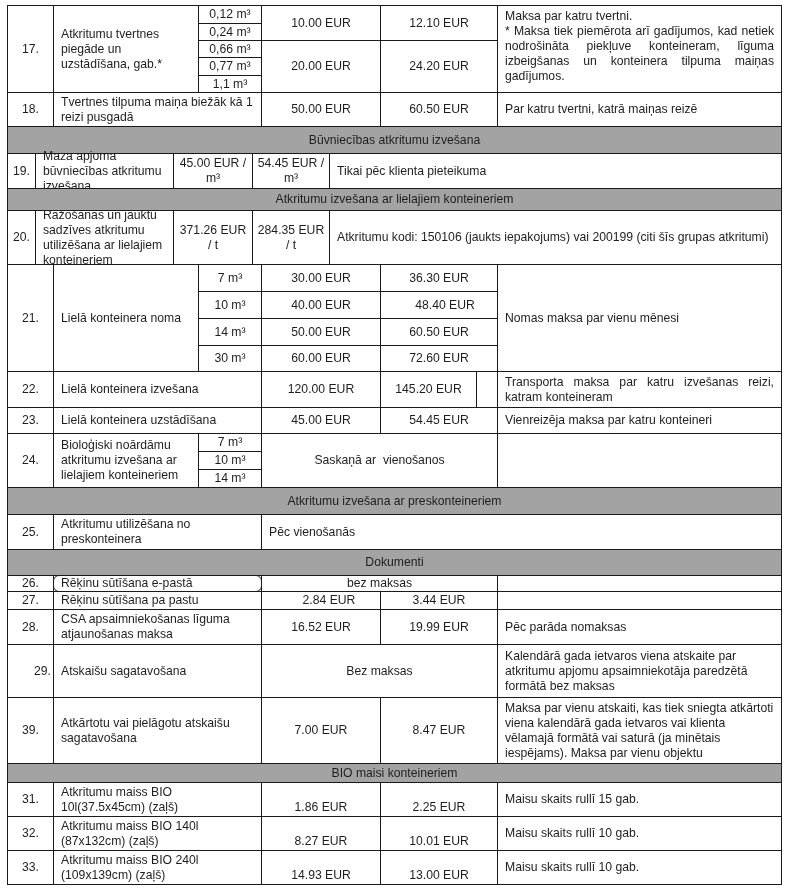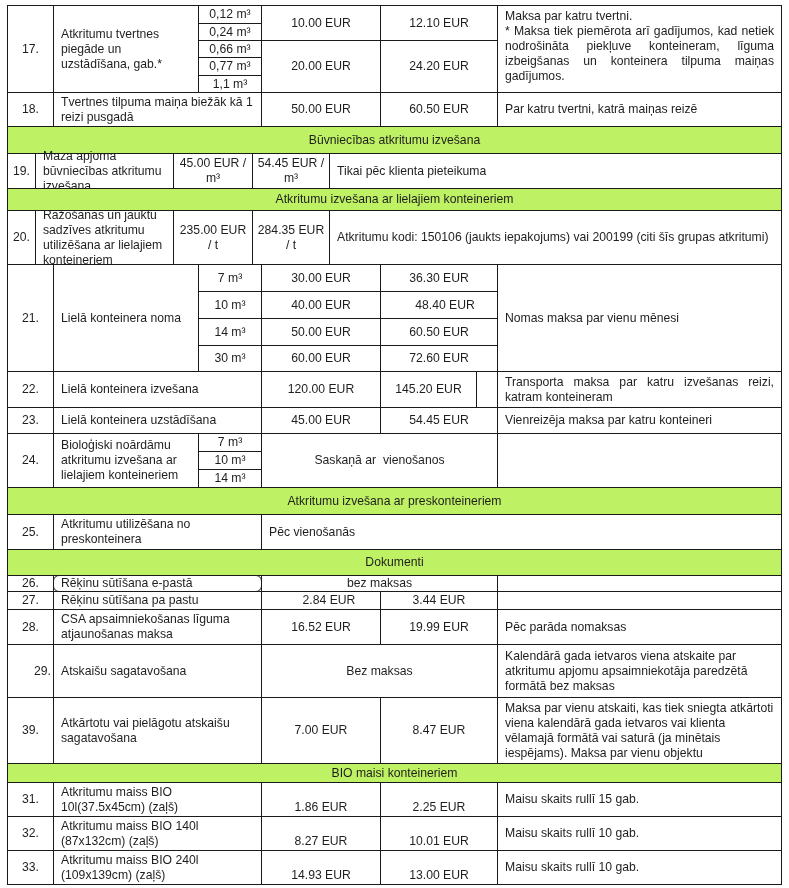--- a/index.html
+++ b/index.html
@@ -8,21 +8,21 @@
   .cell {
     position: absolute; box-sizing: border-box;
     border: 1px solid #1a1a1a;
     font-size: 12.2px; line-height: 15px;
     display: flex; align-items: center;
     padding: 0 7px;
     background: #fff;
   }
   .c { justify-content: center; text-align: center; padding: 0 3px; }
   .just { text-align: justify; }
-  .sec { background: #bef264; justify-content: center; font-weight: normal; }
+  .sec { background: #a3a3a3; justify-content: center; font-weight: normal; }
   .num { justify-content: center; }
   .bot { align-items: flex-end; padding-bottom: 1px; }
 </style>
 </head>
 <body>
 
 <div id="page">
 
   <div class="cell num" style="left:7px;top:5px;width:47px;height:88px;">17.</div>
   <div class="cell" style="left:53px;top:5px;width:146px;height:88px;">Atkritumu tvertnes piegāde un uzstādīšana, gab.*</div>
@@ -51,21 +51,21 @@
   <div class="cell num" style="left:7px;top:153px;width:29px;height:36px;">19.</div>
   <div class="cell" style="left:35px;top:153px;width:139px;height:36px;">Maza apjoma būvniecības atkritumu izvešana</div>
   <div class="cell c" style="left:173px;top:153px;width:80px;height:36px;">45.00 EUR / m³</div>
   <div class="cell c" style="left:252px;top:153px;width:78px;height:36px;">54.45 EUR / m³</div>
   <div class="cell" style="left:329px;top:153px;width:453px;height:36px;">Tikai pēc klienta pieteikuma</div>
 
   <div class="cell sec" style="left:7px;top:188px;width:775px;height:23px;">Atkritumu izvešana ar lielajiem konteineriem</div>
 
   <div class="cell num" style="left:7px;top:210px;width:29px;height:55px;">20.</div>
   <div class="cell" style="left:35px;top:210px;width:139px;height:55px;">Ražošanas un jauktu sadzīves atkritumu utilizēšana ar lielajiem konteineriem</div>
-  <div class="cell c" style="left:173px;top:210px;width:80px;height:55px;">235.00 EUR / t</div>
+  <div class="cell c" style="left:173px;top:210px;width:80px;height:55px;">371.26 EUR / t</div>
   <div class="cell c" style="left:252px;top:210px;width:78px;height:55px;">284.35 EUR / t</div>
   <div class="cell" style="left:329px;top:210px;width:453px;height:55px;">Atkritumu kodi: 150106 (jaukts iepakojums) vai 200199 (citi šīs grupas atkritumi)</div>
 
   <div class="cell num" style="left:7px;top:264px;width:47px;height:108px;">21.</div>
   <div class="cell" style="left:53px;top:264px;width:146px;height:108px;">Lielā konteinera noma</div>
   <div class="cell c" style="left:198px;top:264px;width:64px;height:28px;">7 m³</div>
   <div class="cell c" style="left:198px;top:291px;width:64px;height:28px;">10 m³</div>
   <div class="cell c" style="left:198px;top:318px;width:64px;height:28px;">14 m³</div>
   <div class="cell c" style="left:198px;top:345px;width:64px;height:27px;">30 m³</div>
   <div class="cell c" style="left:261px;top:264px;width:120px;height:28px;">30.00 EUR</div>

